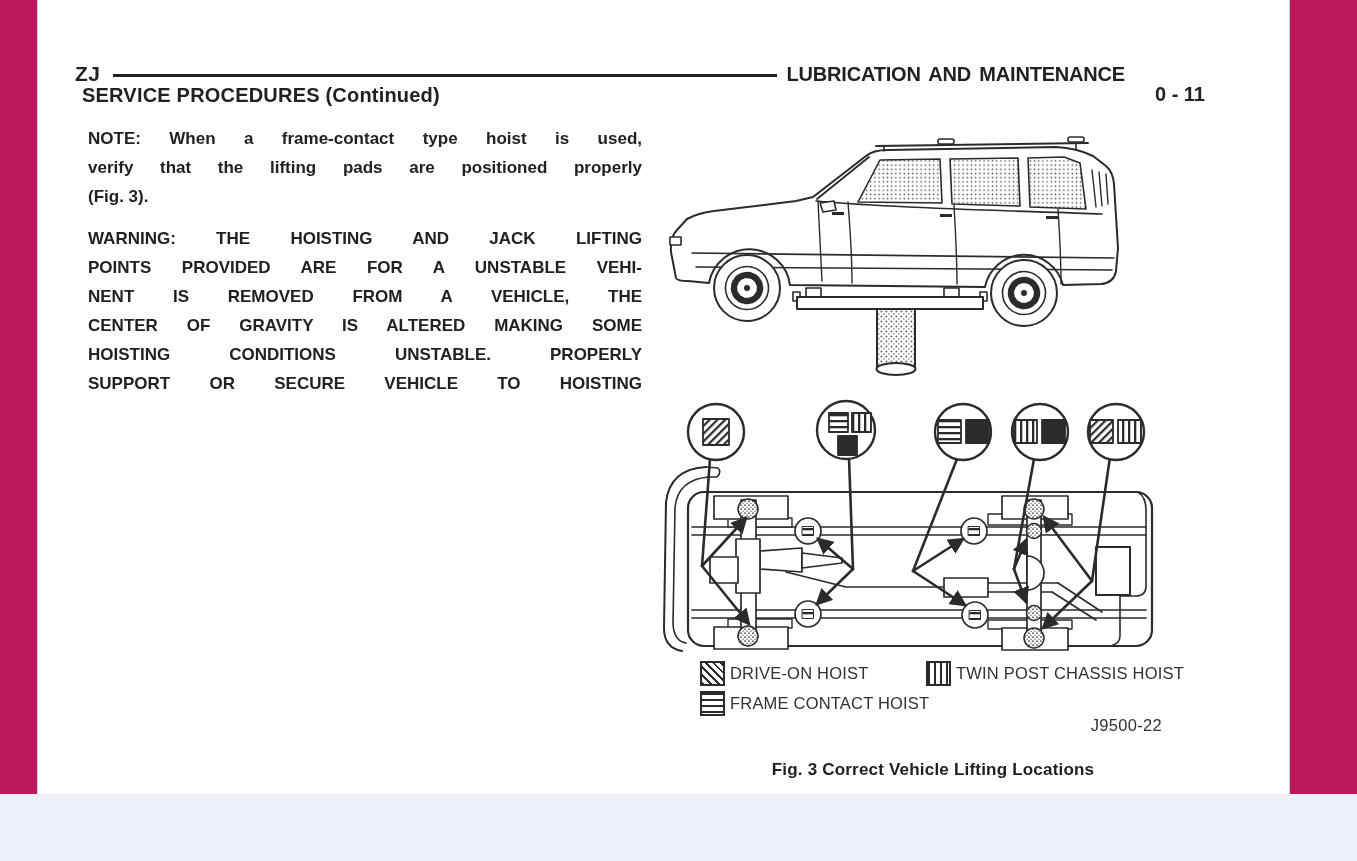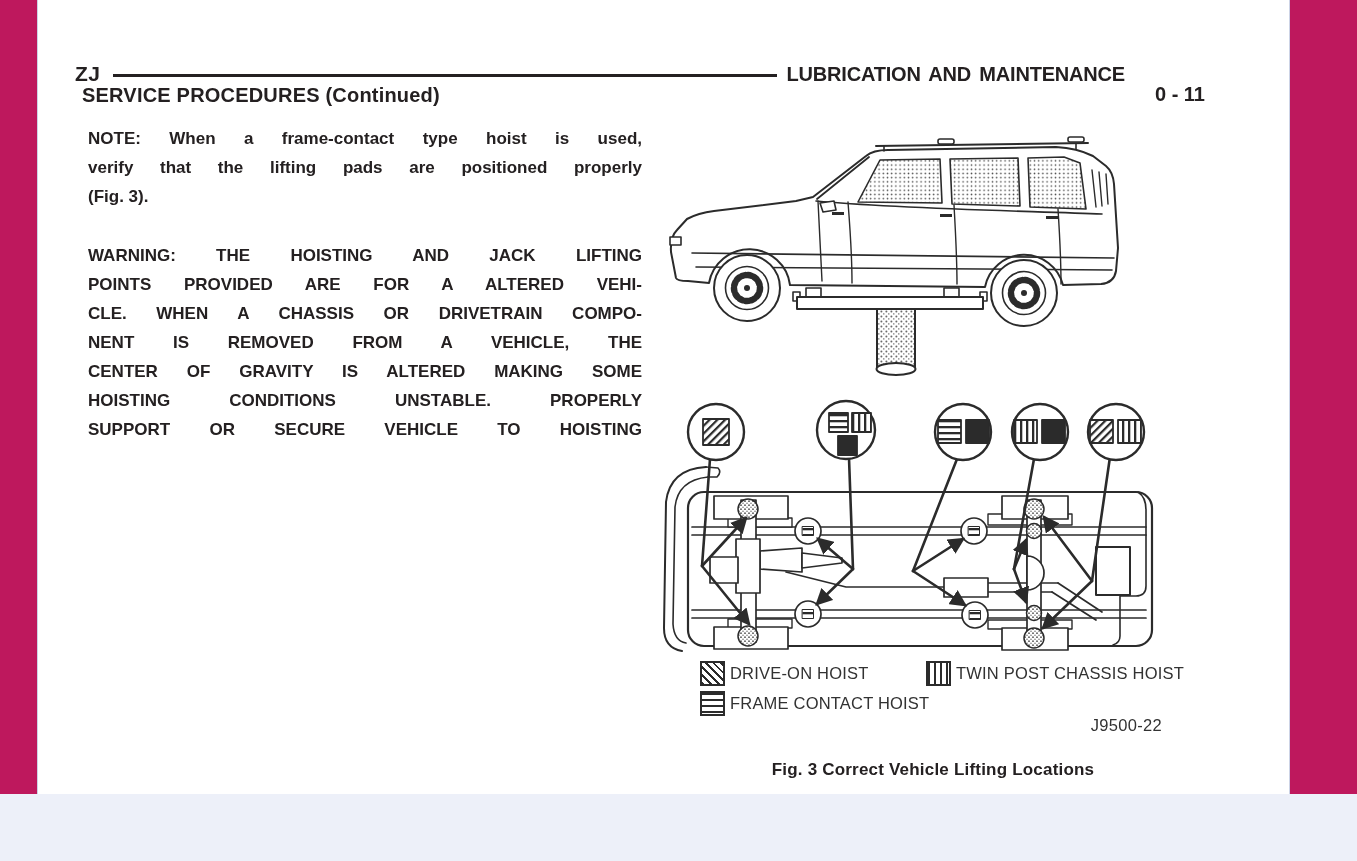--- a/index.html
+++ b/index.html
@@ -14,21 +14,21 @@
   .hdr-zj{font-size:21px;font-weight:bold;letter-spacing:.5px;}
   .hdr-rule{flex:1;height:3px;background:#242021;margin:2px 10px 0 12px;}
   .hdr-title{font-size:20px;font-weight:bold;letter-spacing:-.2px;word-spacing:3px;white-space:nowrap;}
   .hdr-page{font-size:20px;font-weight:bold;margin-left:30px;white-space:nowrap;margin-top:41px;}
   
   .sec-heading{position:absolute;left:44px;top:84px;margin:0;font-size:20px;font-weight:bold;
         letter-spacing:.2px;color:#242021;}
   .textblock{position:absolute;left:50px;width:554px;color:#242021;font-weight:bold;
         font-size:17px;line-height:29px;}
   .note-block{top:124px;}
-  .warn-block{top:241px;}
+  .warn-block{top:224px;}
   .jline{text-align:justify;text-align-last:justify;}
   .jline.last{text-align-last:left;}
   
   .figure{position:absolute;left:622px;top:118px;width:546px;height:700px;}
   .veh{position:absolute;left:0;top:0;}
   .cha{position:absolute;left:0;top:280px;}
   .legend{position:absolute;left:40px;top:543px;width:470px;display:grid;
         grid-template-columns:222px 1fr;row-gap:5px;column-gap:4px;color:#323232;}
   .legend-item{display:flex;align-items:center;gap:5px;font-size:16.5px;letter-spacing:.2px;white-space:nowrap;}
   .sw{width:25px;height:25px;box-sizing:border-box;border:2px solid #2b2b2b;flex:0 0 auto;}
@@ -56,22 +56,21 @@
     <h2 class="sec-heading">SERVICE PROCEDURES (Continued)</h2>
 
     <div class="textblock note-block">
       <div class="jline">NOTE: When a frame-contact type hoist is used,</div>
       <div class="jline">verify that the lifting pads are positioned properly</div>
       <div class="jline last">(Fig. 3).</div>
     </div>
 
     <div class="textblock warn-block">
       <div class="jline">WARNING: THE HOISTING AND JACK LIFTING</div>
-      <div class="jline">POINTS PROVIDED ARE FOR A ALTERED VEHI-</div>
-      <div class="jline">CLE. WHEN A CHASSIS OR DRIVETRAIN COMPO-</div>
+      <div class="jline">POINTS PROVIDED ARE FOR A UNSTABLE VEHI-</div>
       <div class="jline">NENT IS REMOVED FROM A VEHICLE, THE</div>
       <div class="jline">CENTER OF GRAVITY IS ALTERED MAKING SOME</div>
       <div class="jline">HOISTING CONDITIONS UNSTABLE. PROPERLY</div>
       <div class="jline">SUPPORT OR SECURE VEHICLE TO HOISTING</div>
     </div>
 
     <div class="figure">
 
       <svg class="veh" width="546" height="266" viewBox="660 118 546 266">
         <defs>

